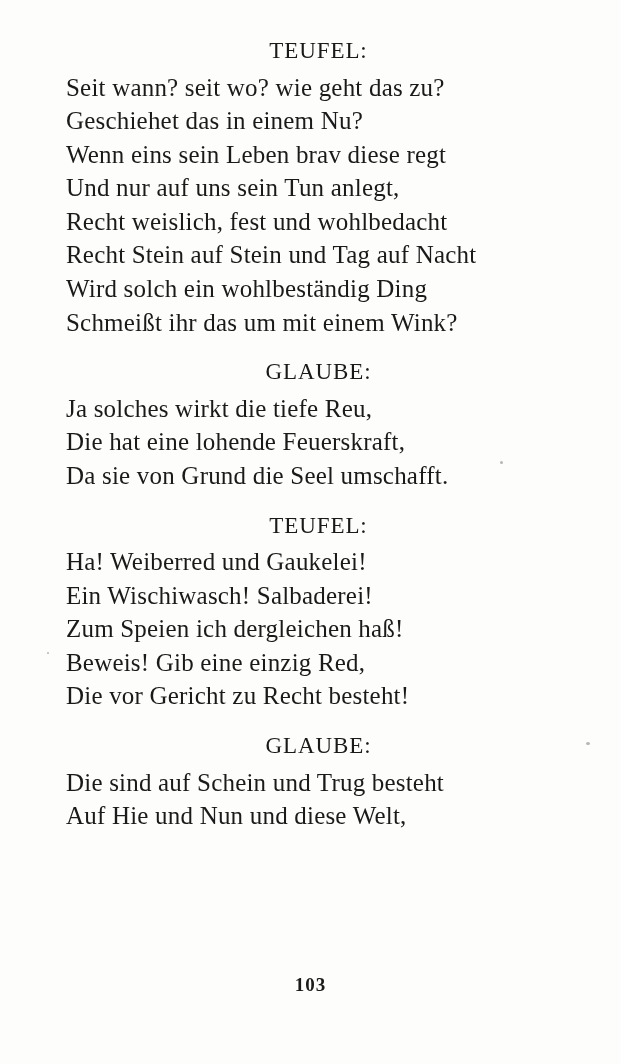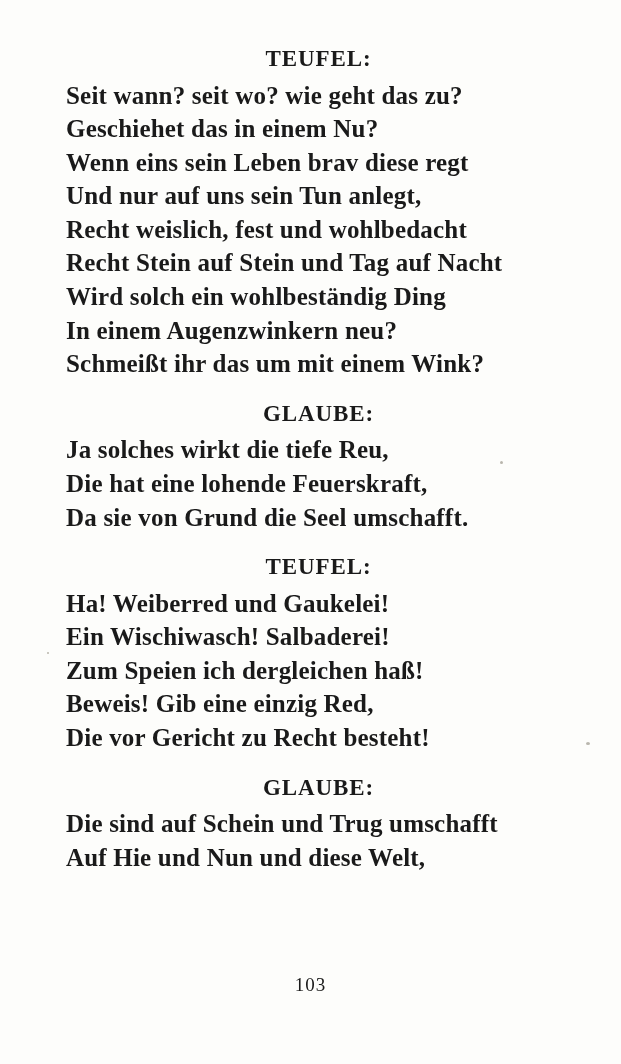--- a/index.html
+++ b/index.html
@@ -23,41 +23,41 @@
   }
   .speaker {
     text-align: center;
     font-size: 23px;
     letter-spacing: 0.9px;
     margin: 0 0 2px 0;
     padding-left: 6px;
     line-height: 1.5;
   }
   .block {
-    margin: 8px 0 16px 0;
-    font-weight: bold;
+    margin: 0 0 16px 0;
   }
   .block:last-of-type {
     margin-bottom: 0;
   }
   .line {
     font-size: 25px;
     line-height: 33.6px;
     white-space: pre;
     margin: 0;
     letter-spacing: 0.2px;
   }
   .pagenum {
     position: absolute;
     left: 0;
     right: 0;
     bottom: 68px;
     text-align: center;
     font-size: 19px;
     letter-spacing: 1px;
+    font-weight: bold;
   }
   
   .speck {
     position: absolute;
     background: #b9b6ad;
     border-radius: 50%;
   }
   .speck.s1 { left: 500px; top: 461px; width: 3px; height: 3px; }
   .speck.s2 { left: 586px; top: 742px; width: 4px; height: 3px; }
   .speck.s3 { left: 47px;  top: 652px; width: 2px; height: 2px; }
@@ -69,21 +69,20 @@
 
   <div class="block">
     <div class="speaker">TEUFEL:</div>
     <div class="line">Seit wann? seit wo? wie geht das zu?</div>
     <div class="line">Geschiehet das in einem Nu?</div>
     <div class="line">Wenn eins sein Leben brav diese regt</div>
     <div class="line">Und nur auf uns sein Tun anlegt,</div>
     <div class="line">Recht weislich, fest und wohlbedacht</div>
     <div class="line">Recht Stein auf Stein und Tag auf Nacht</div>
     <div class="line">Wird solch ein wohlbeständig Ding</div>
-    <div class="line">In einem Augenzwinkern neu?</div>
     <div class="line">Schmeißt ihr das um mit einem Wink?</div>
   </div>
 
   <div class="block">
     <div class="speaker">GLAUBE:</div>
     <div class="line">Ja solches wirkt die tiefe Reu,</div>
     <div class="line">Die hat eine lohende Feuerskraft,</div>
     <div class="line">Da sie von Grund die Seel umschafft.</div>
   </div>
 
@@ -91,21 +90,21 @@
     <div class="speaker">TEUFEL:</div>
     <div class="line">Ha! Weiberred und Gaukelei!</div>
     <div class="line">Ein Wischiwasch! Salbaderei!</div>
     <div class="line">Zum Speien ich dergleichen haß!</div>
     <div class="line">Beweis! Gib eine einzig Red,</div>
     <div class="line">Die vor Gericht zu Recht besteht!</div>
   </div>
 
   <div class="block">
     <div class="speaker">GLAUBE:</div>
-    <div class="line">Die sind auf Schein und Trug umschafft</div>
+    <div class="line">Die sind auf Schein und Trug besteht</div>
     <div class="line">Auf Hie und Nun und diese Welt,</div>
   </div>
 
   <div class="speck s1"></div>
   <div class="speck s2"></div>
   <div class="speck s3"></div>
 
   <div class="pagenum">103</div>
 </div>
 

